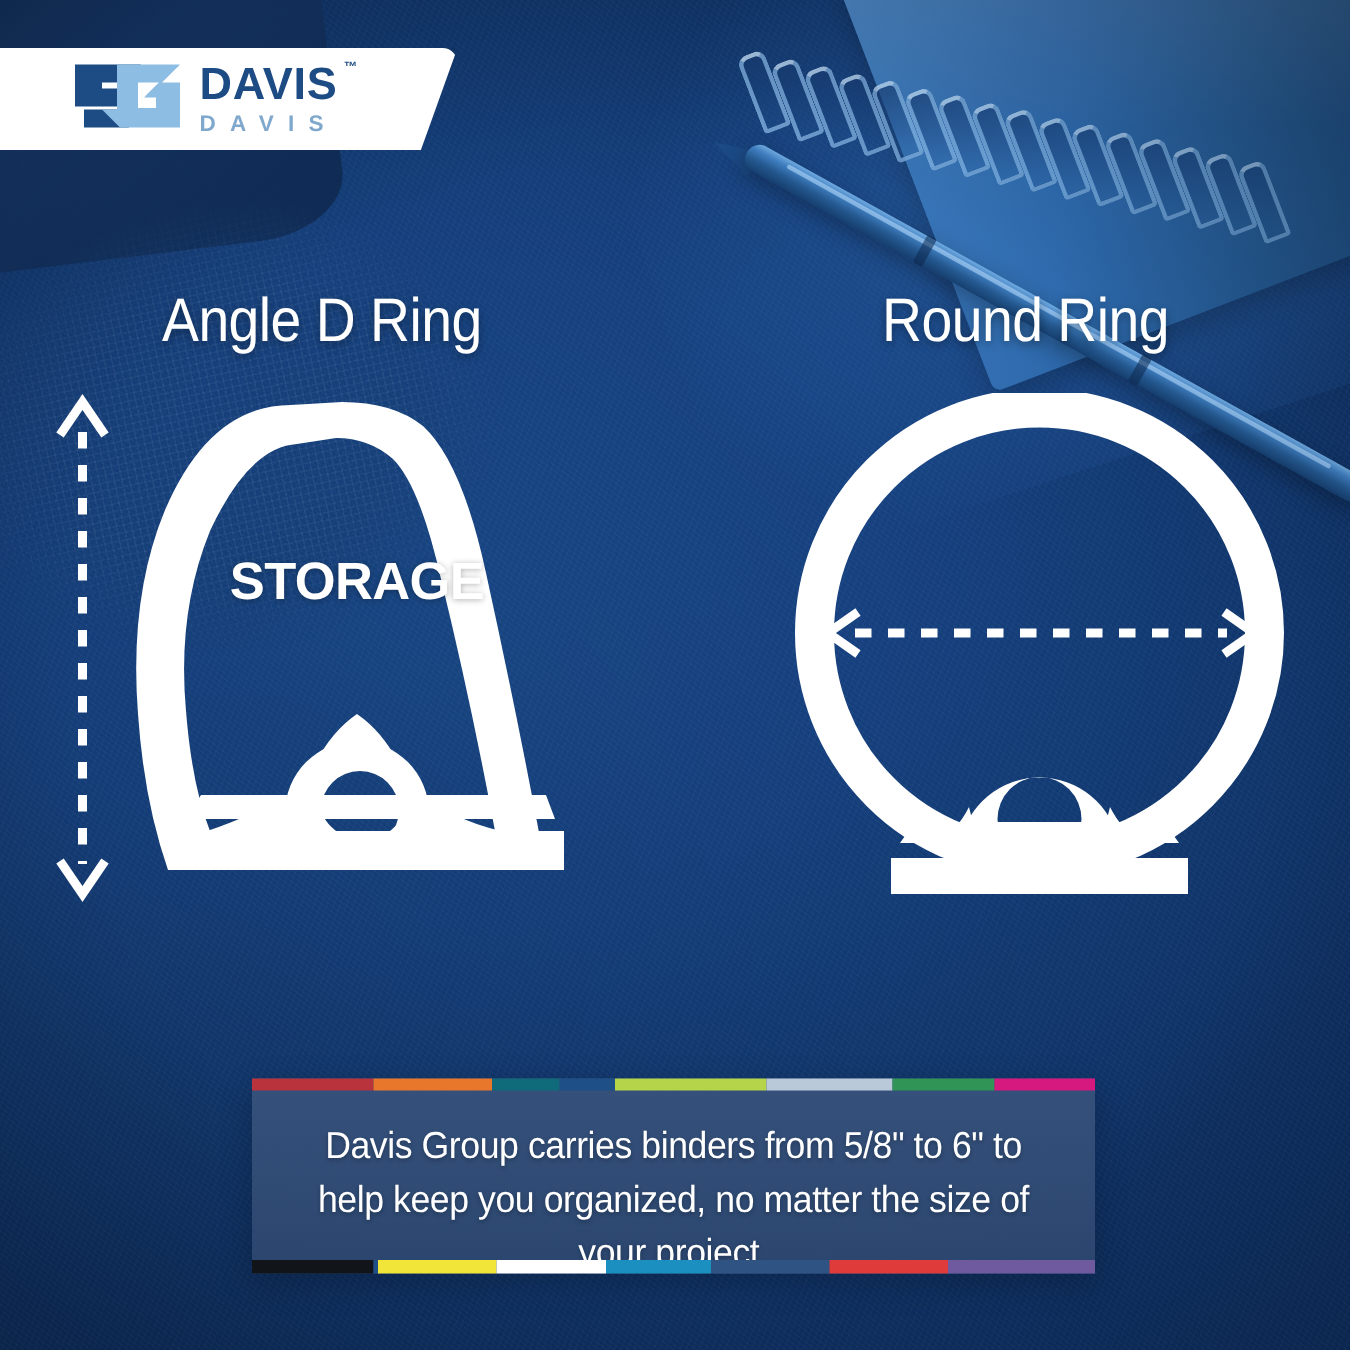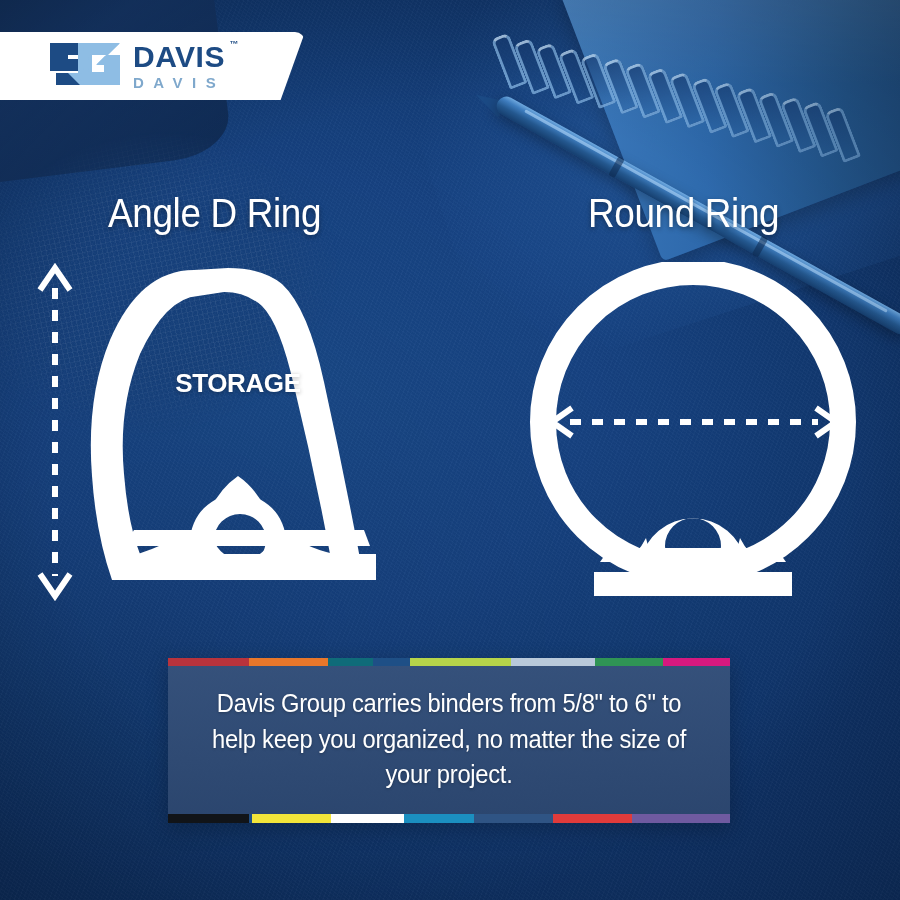--- a/index.html
+++ b/index.html
@@ -220,29 +220,29 @@
     position: absolute;
     left: 143px; top: 370px;
     width: 190px;
     text-align: center;
     color: #ffffff;
     line-height: 1.04;
     text-shadow: 0 1px 4px rgba(0,0,0,0.30);
   }
   .storage-line1 { font-size: 28px; font-weight: normal; letter-spacing: -0.5px; }
   .storage-line1 b { font-weight: bold; }
-  .storage-line2 { font-size: 26px; font-weight: bold; letter-spacing: -0.4px; }
+  .storage-line2 { font-size: 35px; font-weight: bold; letter-spacing: -0.4px; }
 
   .dim-arrow-v { position: absolute; left: 32px; top: 262px; }
 
   
   .caption-box {
     position: absolute;
-    left: 168px; top: 658px;
-    width: 562px; height: 165px;
+    left: 168px; top: 719px;
+    width: 562px; height: 130px;
     background: linear-gradient(180deg, rgba(56,83,124,0.93) 0%, rgba(45,71,111,0.93) 100%);
     box-shadow: 0 6px 20px rgba(0,0,0,0.22);
   }
   .strip {
     position: absolute;
     left: 0; width: 100%;
     height: 8px;
     display: flex;
   }
   .strip.top { top: 0; }

